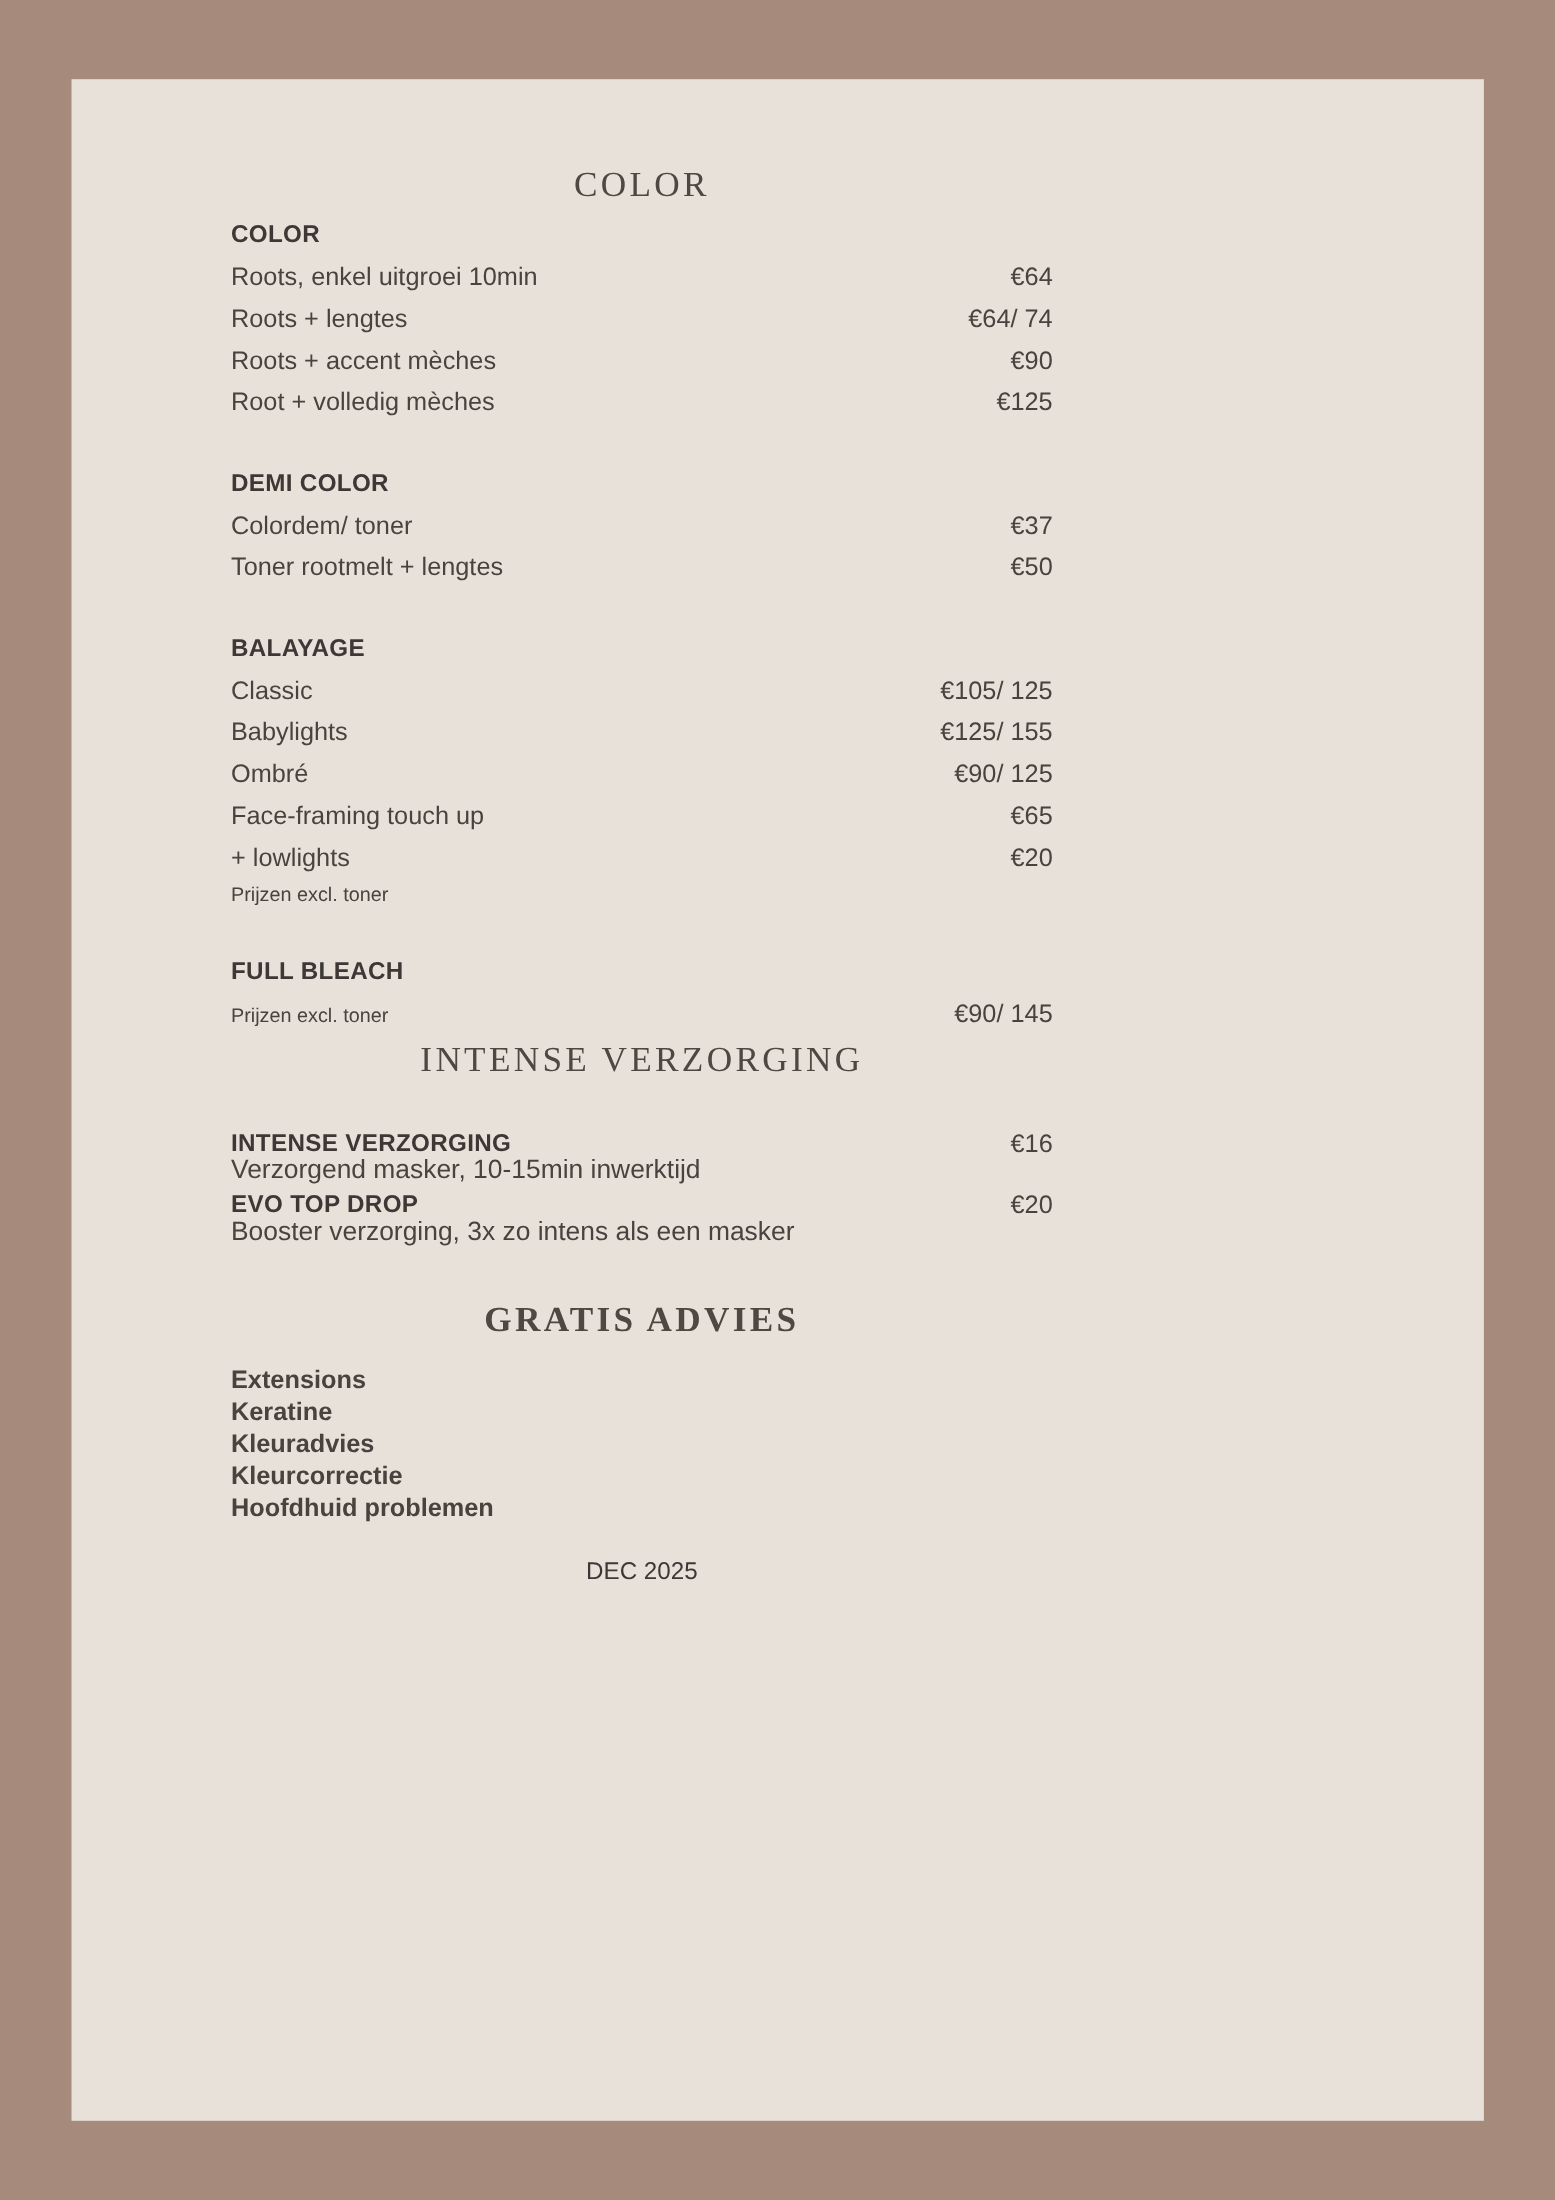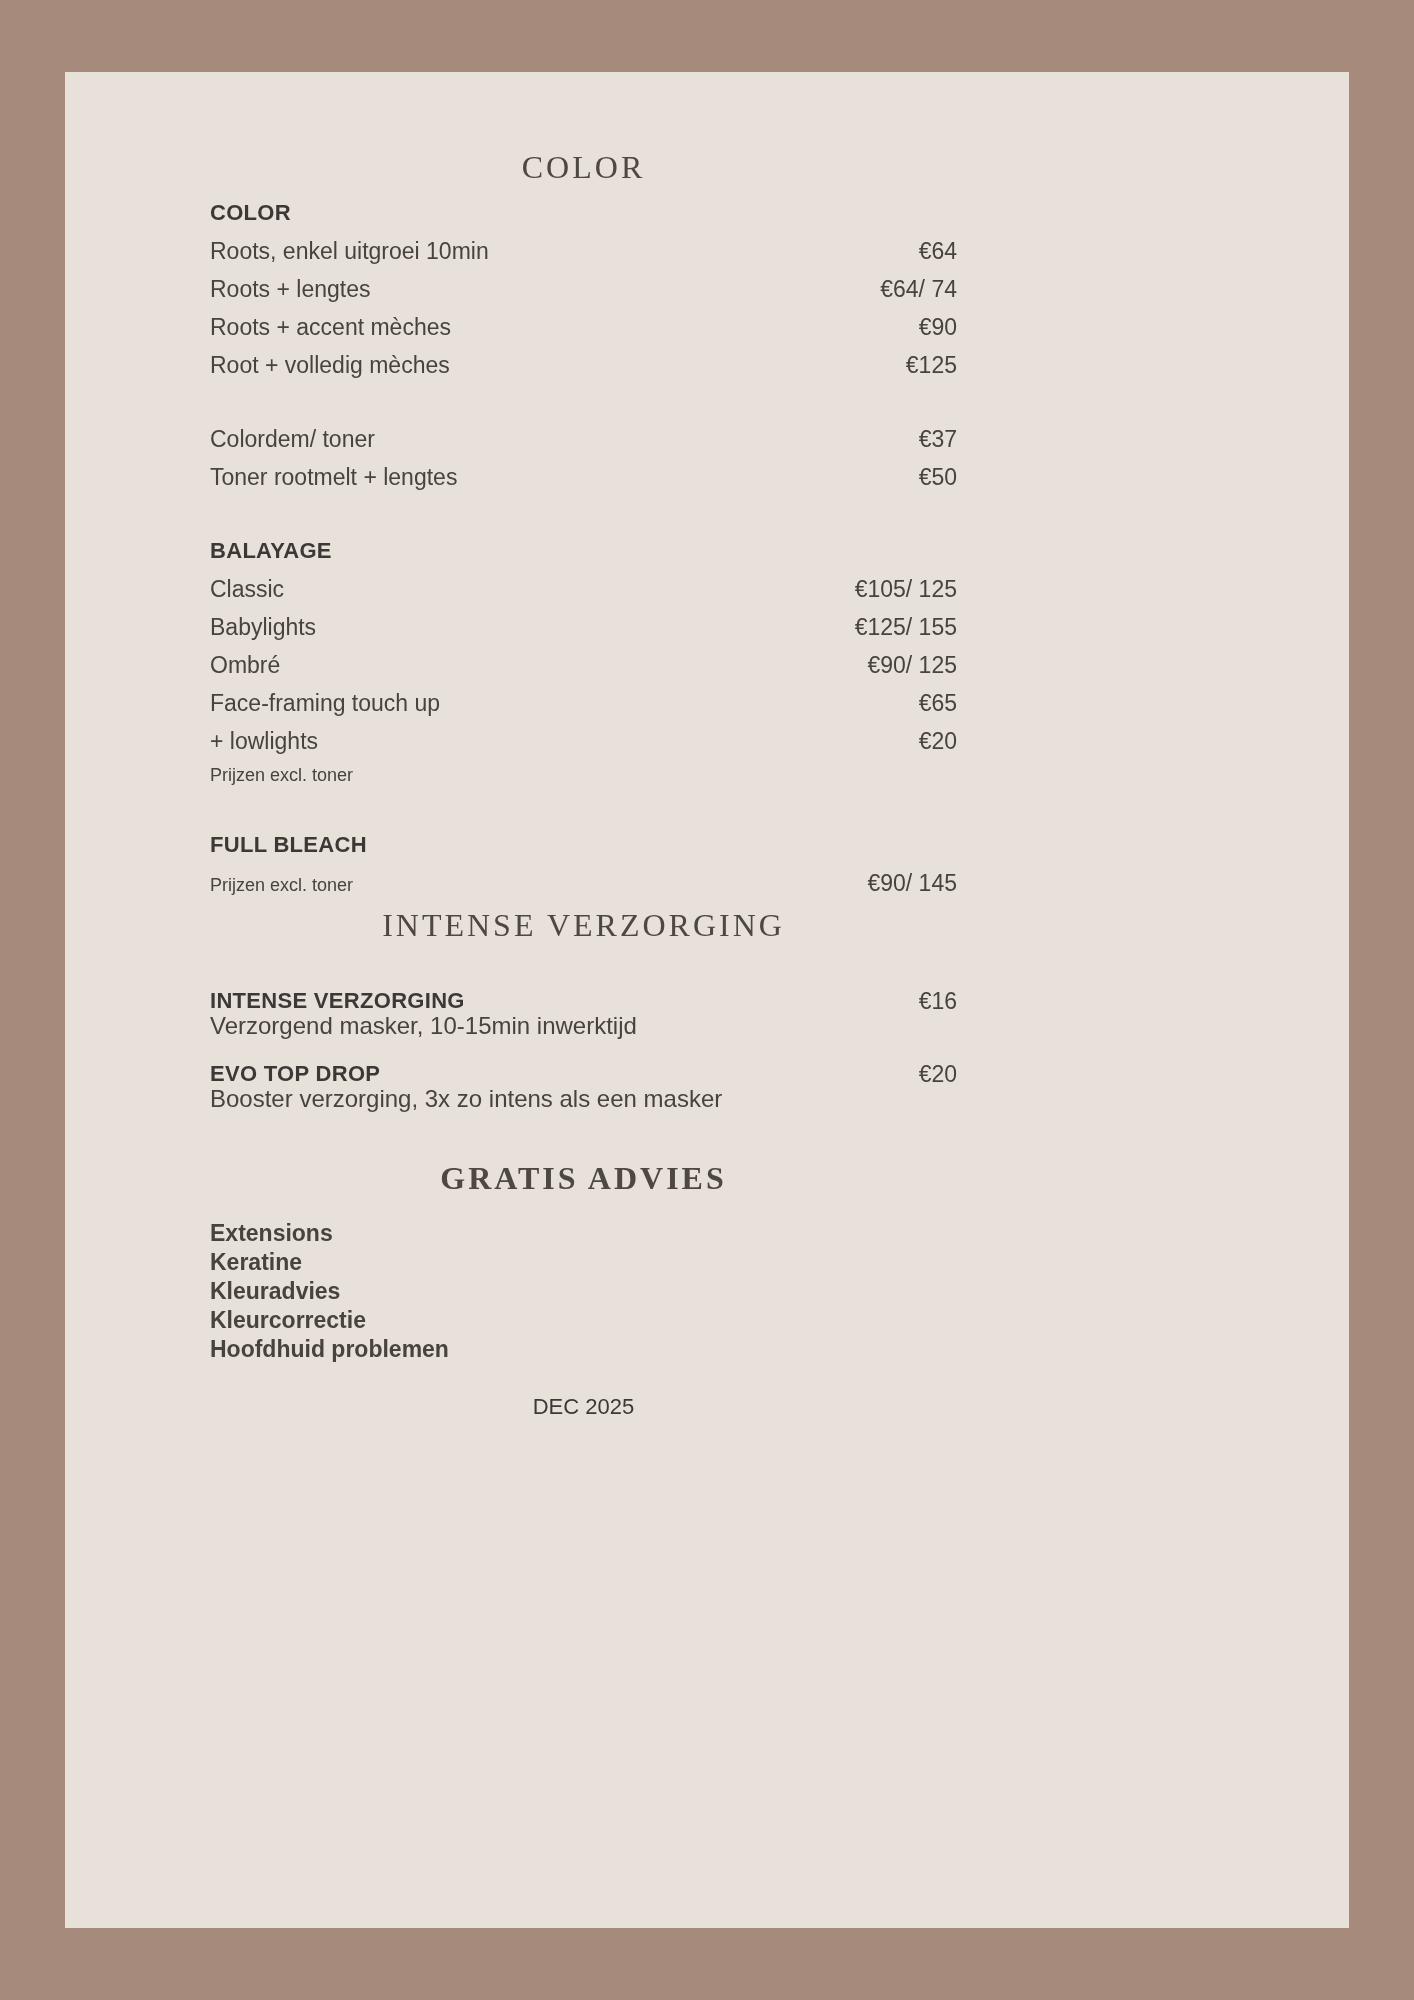--- a/index.html
+++ b/index.html
@@ -72,21 +72,21 @@
     font-size: 18px;
     line-height: 30px;
     color: var(--body);
     margin: 0;
   }
   .note-label {
     font-size: 18px;
   }
 
   .treatment-group { margin-top: 44px; }
-  .treatment-group + .treatment-group { margin-top: 23px; }
+  .treatment-group + .treatment-group { margin-top: 6px; }
   .treatment-row {
     display: flex;
     justify-content: space-between;
     align-items: flex-start;
   }
   .treatment-heading {
     font-weight: 700;
     font-size: 22px;
     line-height: 26px;
     letter-spacing: 0.3px;
@@ -141,20 +141,21 @@
         <span class="label">Roots + accent mèches</span>
         <span class="price">€90</span>
       </div>
       <div class="row">
         <span class="label">Root + volledig mèches</span>
         <span class="price">€125</span>
       </div>
     </section>
 
     <section class="group">
+      <h2 class="group-heading">DEMI COLOR</h2>
       <div class="row">
         <span class="label">Colordem/ toner</span>
         <span class="price">€37</span>
       </div>
       <div class="row">
         <span class="label">Toner rootmelt + lengtes</span>
         <span class="price">€50</span>
       </div>
     </section>
 

